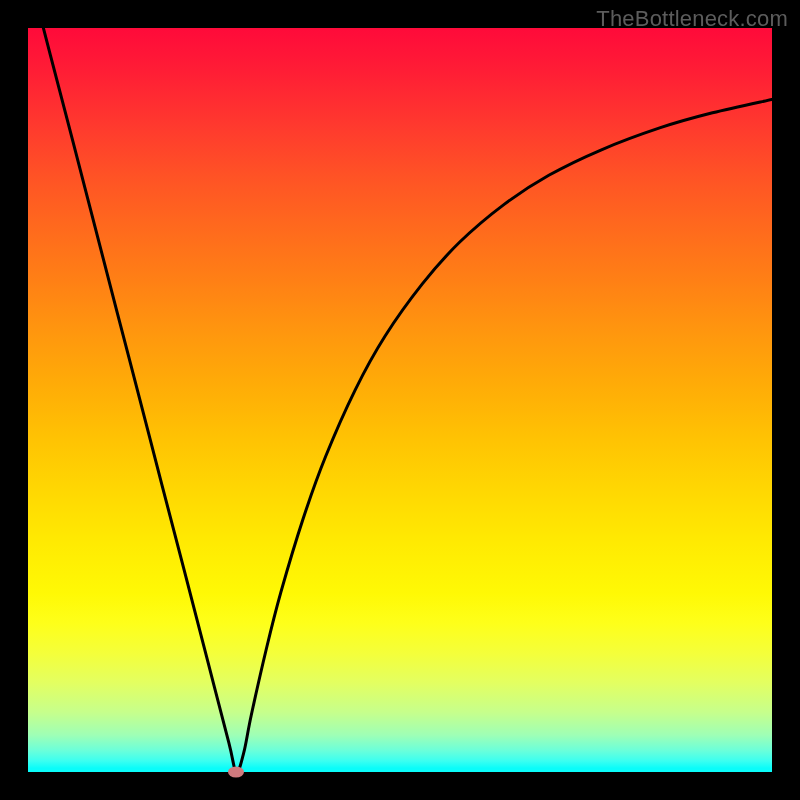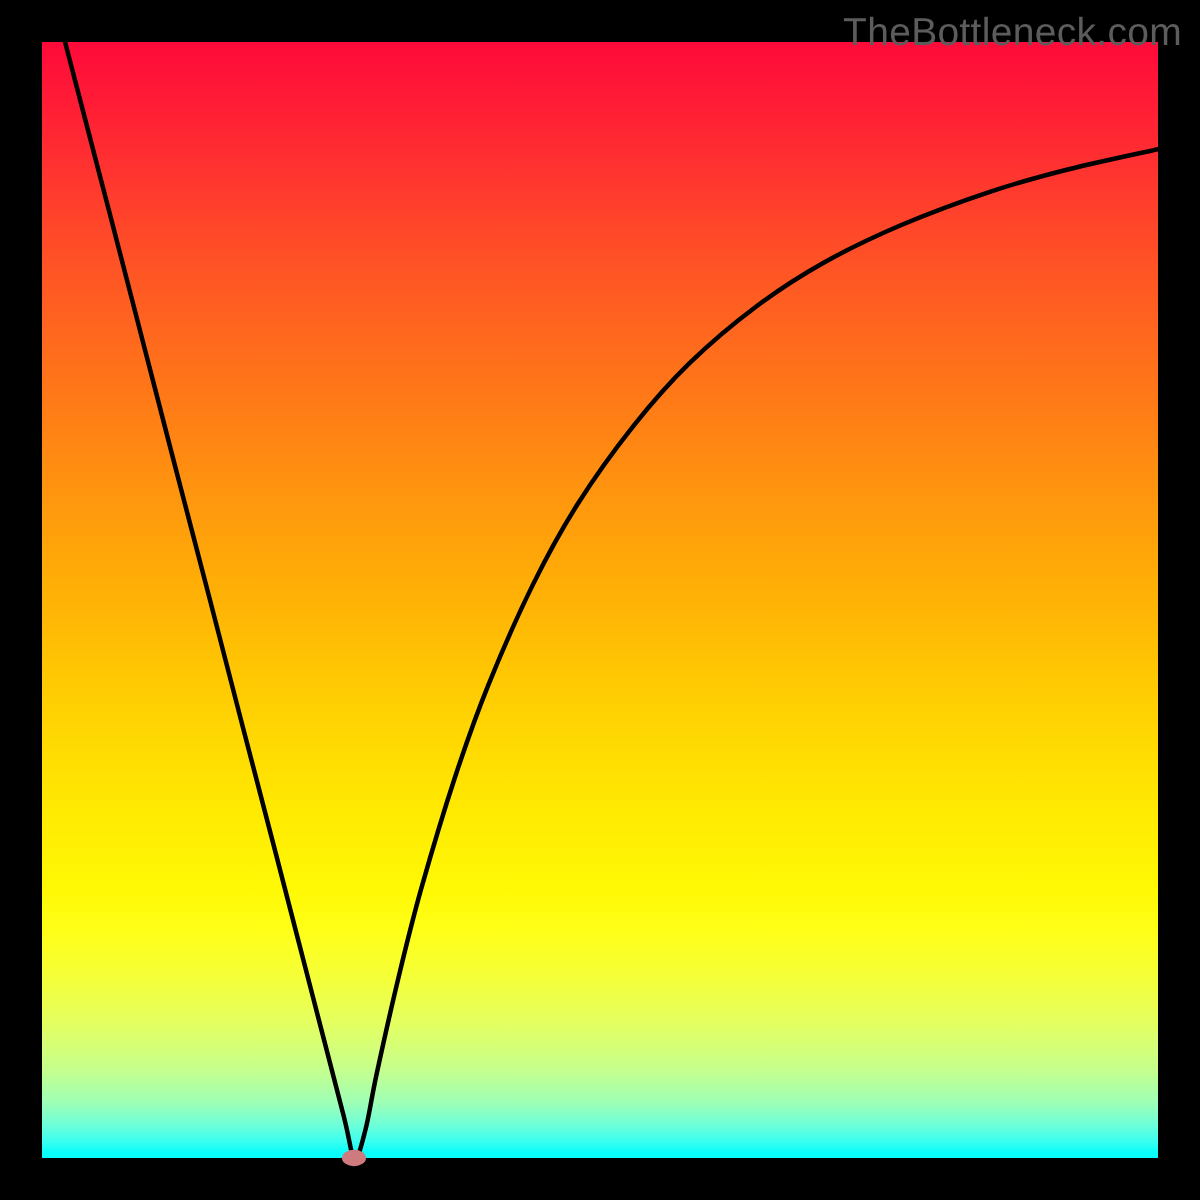--- a/index.html
+++ b/index.html
@@ -44,21 +44,21 @@
       #6effd8 97%,
       #3cfff0 98.5%,
       #0afdfa 99.5%,
       #0afcfa 100%
     );
   }
   .watermark {
     position: absolute;
     top: 6px;
     right: 12px;
-    font-size: 26px;
+    font-size: 22px;
     font-weight: 500;
     color: #5c5c5c;
     letter-spacing: 0.2px;
     z-index: 5;
   }
   svg.curve {
     position: absolute;
     left: 0;
     top: 0;
     width: 744px;

